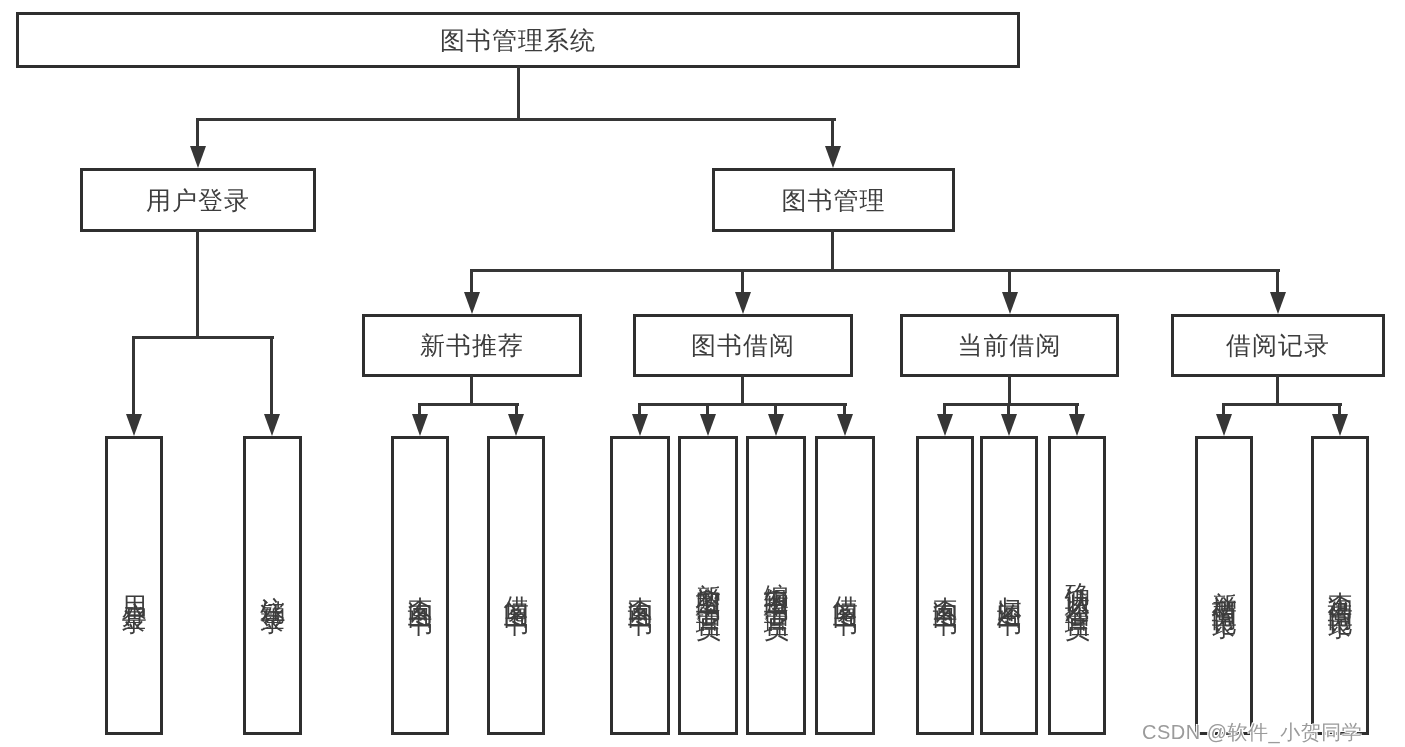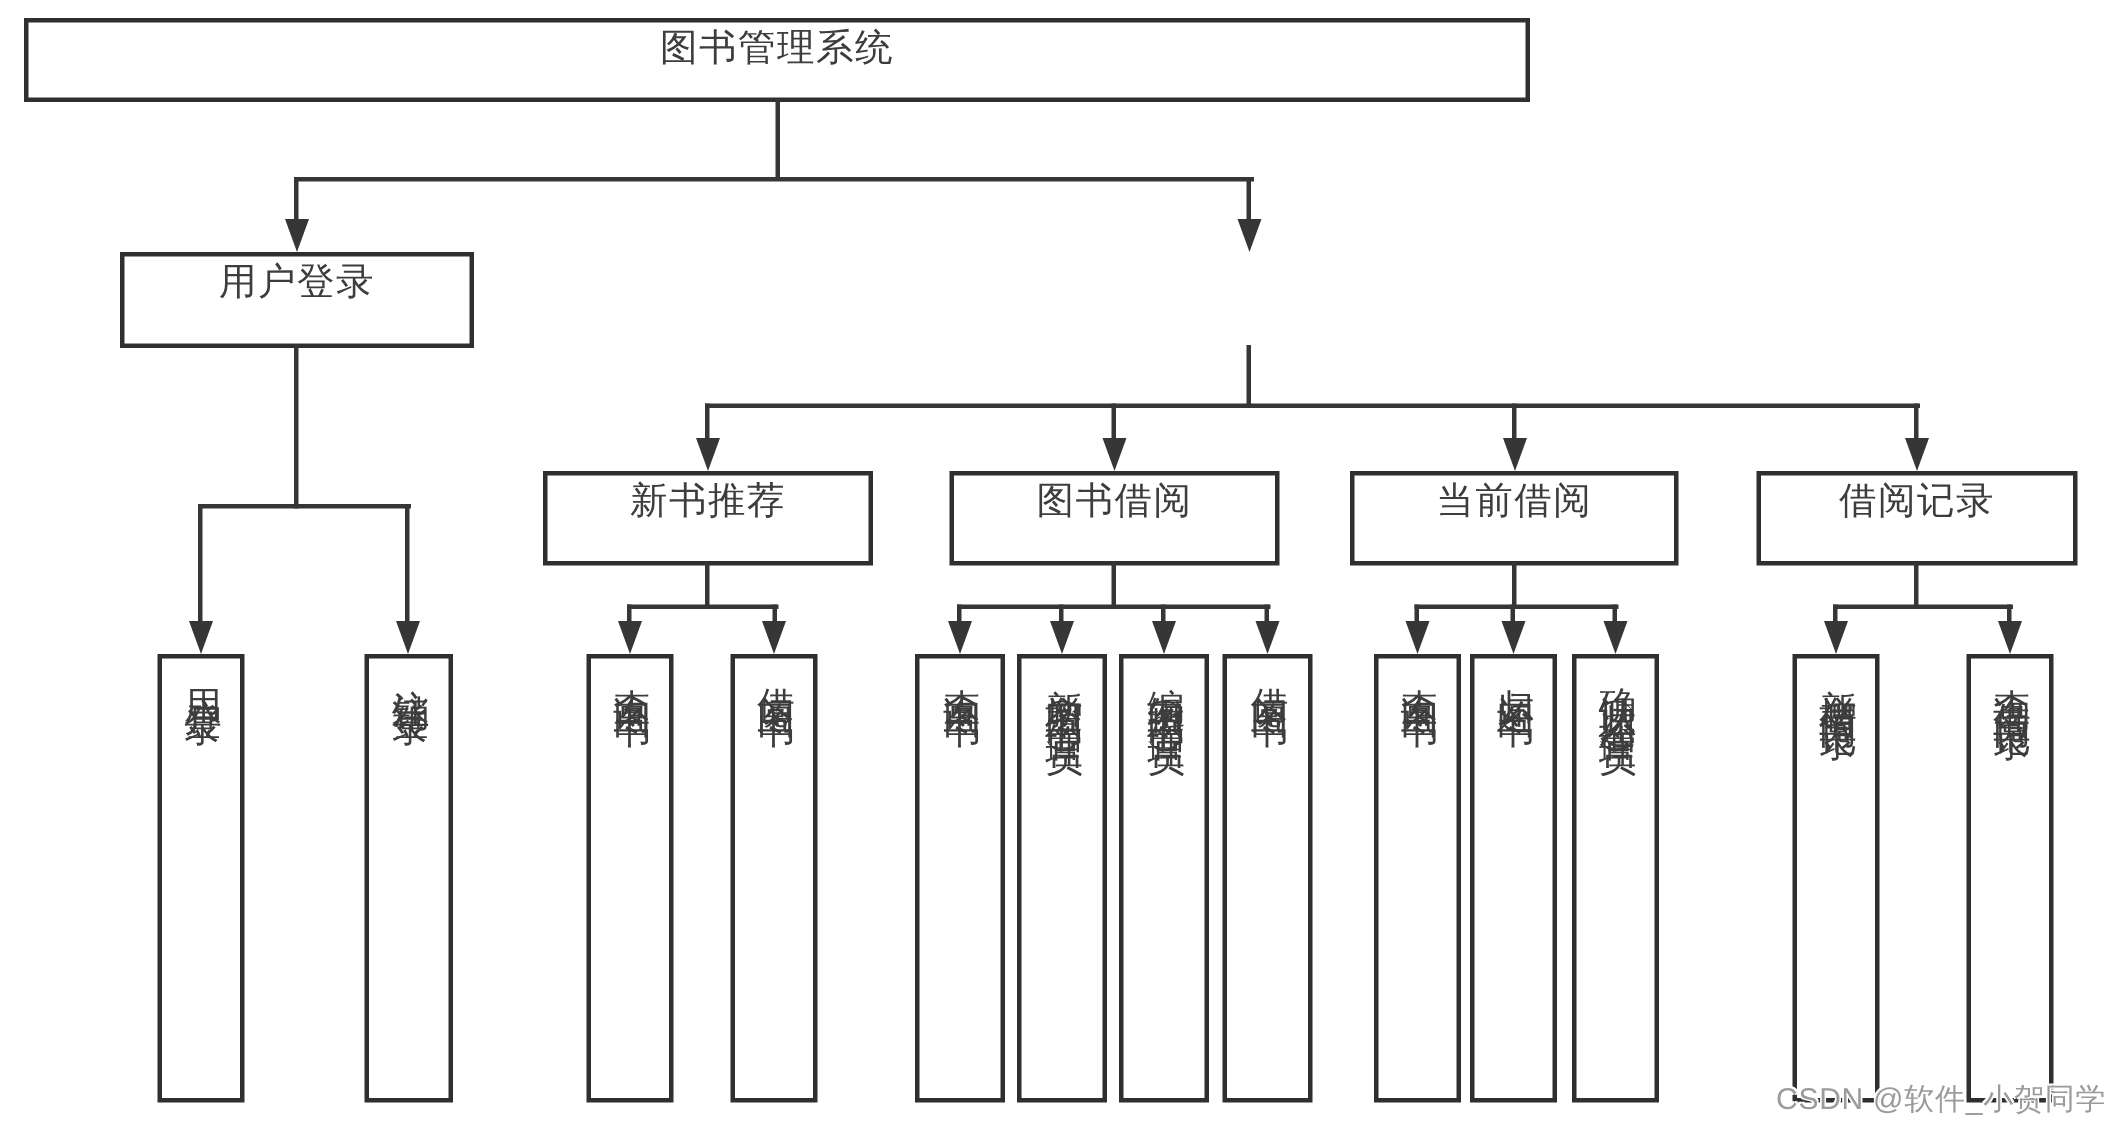--- a/index.html
+++ b/index.html
@@ -30,39 +30,40 @@
     border-right: 8px solid transparent;
     border-top: 22px solid var(--line, #363636);
   }
   
   .box {
     position: absolute;
     background: #ffffff;
     border: 3px solid var(--border, #2f2f2f);
     box-sizing: border-box;
     display: flex;
+    align-items: center;
     justify-content: center;
     color: var(--text, #3d3d3d);
   }
   .box.h span {
     font-size: 25px;
     letter-spacing: 1px;
     white-space: nowrap;
   }
   .box.v span {
     writing-mode: vertical-rl;
     text-orientation: mixed;
     font-size: 25px;
     line-height: 1.1;
     letter-spacing: 5px;
     white-space: nowrap;
   }
   .watermark {
     position: absolute;
-    left: 1184px;
+    left: 1142px;
     top: 719px;
     font-size: 20px;
     letter-spacing: 0.5px;
     color: var(--watermark, #9b9b9b);
     text-shadow: -1px -1px 0 #fff, 1px -1px 0 #fff, -1px 1px 0 #fff, 1px 1px 0 #fff;
     white-space: nowrap;
     z-index: 10;
   }
 </style>
 </head>
@@ -76,20 +77,23 @@
 
   <div class="vl" style="left:517px;top:66px;height:54px"></div>
   <div class="hl" style="left:196px;top:118px;width:640px"></div>
   <div class="vl" style="left:196px;top:118px;height:30px"></div>
   <div class="ah" style="left:190px;top:146px"></div>
   <div class="vl" style="left:831px;top:118px;height:30px"></div>
   <div class="ah" style="left:825px;top:146px"></div>
 
   <div class="box h" style="left:80px;top:168px;width:236px;height:64px">
     <span>用户登录</span>
+  </div>
+  <div class="box h" style="left:712px;top:168px;width:243px;height:64px">
+    <span>图书管理</span>
   </div>
 
   <div class="vl" style="left:196px;top:230px;height:109px"></div>
   <div class="hl" style="left:132px;top:336px;width:142px"></div>
   <div class="vl" style="left:132px;top:336px;height:80px"></div>
   <div class="ah" style="left:126px;top:414px"></div>
   <div class="vl" style="left:270px;top:336px;height:80px"></div>
   <div class="ah" style="left:264px;top:414px"></div>
 
   <div class="vl" style="left:831px;top:230px;height:42px"></div>

